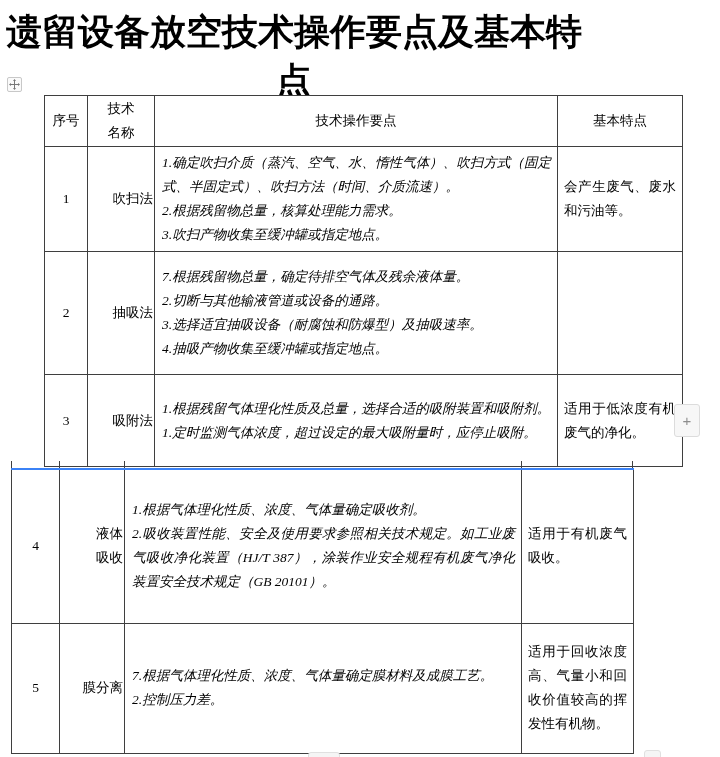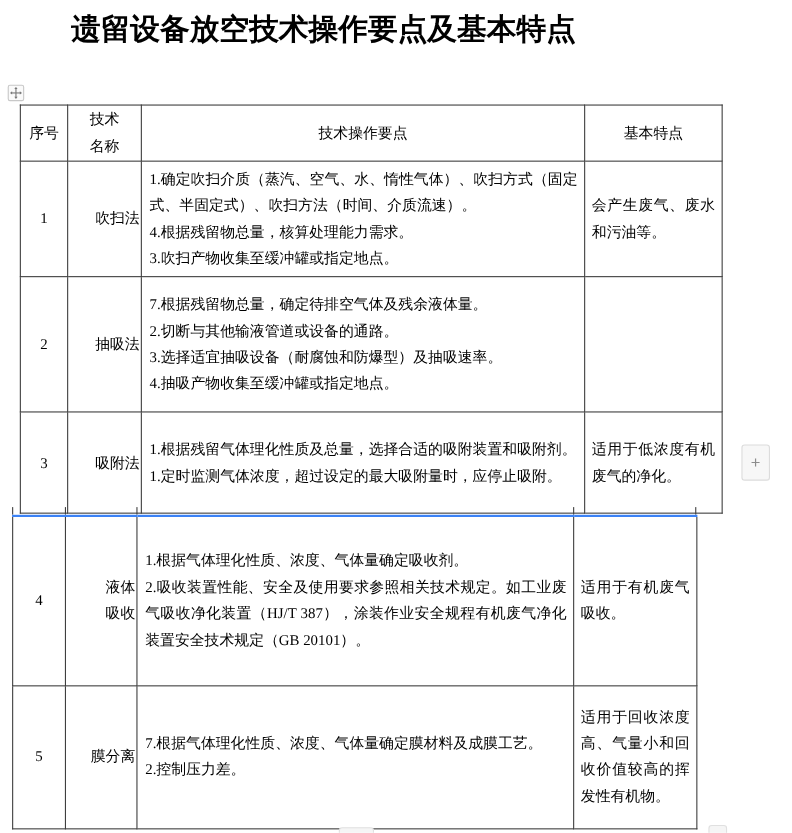--- a/index.html
+++ b/index.html
@@ -4,41 +4,41 @@
 <style>
   html,body{margin:0;padding:0;}
   body{
     width:720px;height:757px;overflow:hidden;position:relative;
     background:#ffffff;color:#000;
     font-family:"Liberation Serif","DejaVu Serif",serif;
   }
   .page{position:absolute;inset:0;}
   .doc-title{
     position:absolute;top:8px;left:0;width:588px;margin:0;
-    text-align:center;font-size:27px;font-weight:bold;letter-spacing:0px;
+    text-align:center;font-size:36px;font-weight:bold;letter-spacing:0px;
     font-family:"Liberation Sans","DejaVu Sans",sans-serif;color:#000;
   }
   .move-handle{
     position:absolute;left:7px;top:77px;width:15px;height:15px;
     background:#fafafa;border:1px solid #c8c8c8;border-radius:2px;
     display:flex;align-items:center;justify-content:center;cursor:move;box-sizing:border-box;
   }
   table{border-collapse:collapse;table-layout:fixed;background:#fff;}
-  .t1{position:absolute;left:18px;top:95px;width:638px;border-radius:27px;}
+  .t1{position:absolute;left:44px;top:95px;width:638px;border-radius:27px;}
   .t2{position:absolute;left:11px;top:468px;width:622px;}
   td,th{
     border:1px solid #3f3f3f;box-sizing:border-box;
     font-size:13.5px;font-weight:normal;vertical-align:middle;
     line-height:24px;color:#000;overflow:hidden;
   }
   .t2 tr:first-child td{border-top:2px solid #3b82f6;}
   .c-no{text-align:center;}
   .c-name{text-align:right;white-space:pre-line;}
   .c-head{text-align:center;white-space:pre-line;}
-  .c-points{padding:4px 6px 4px 7px;text-align:justify;}
+  .c-points{padding:4px 6px 4px 7px;text-align:justify;font-style:italic;}
   .c-points p{margin:0;}
   .c-feat{padding:4px 6px;text-align:justify;margin-top:24px;}
   .plus-btn{
     position:absolute;left:674px;top:404px;width:26px;height:33px;
     background:#f7f7f7;border:1px solid #dcdcdc;border-radius:3px;
     color:#8d8d8d;font-size:15px;line-height:31px;text-align:center;
     padding:0;cursor:pointer;font-family:"Liberation Sans",sans-serif;
   }
   .stub{position:absolute;width:1px;height:7px;background:#3f3f3f;top:461px;}
   .partial-btn{
@@ -82,21 +82,21 @@
       <th class="c-head">技术
 名称</th>
       <th class="c-head">技术操作要点</th>
       <th class="c-head">基本特点</th>
     </tr>
     <tr style="height:97px">
       <td class="c-no">1</td>
       <td class="c-name">吹扫法</td>
       <td class="c-points">
         <p>1.确定吹扫介质（蒸汽、空气、水、惰性气体）、吹扫方式（固定式、半固定式）、吹扫方法（时间、介质流速）。</p>
-        <p>4.根据残留物总量，核算处理能力需求。</p>
+        <p>2.根据残留物总量，核算处理能力需求。</p>
         <p>3.吹扫产物收集至缓冲罐或指定地点。</p>
       </td>
       <td class="c-feat">会产生废气、废水和污油等。</td>
     </tr>
     <tr style="height:123px">
       <td class="c-no">2</td>
       <td class="c-name">抽吸法</td>
       <td class="c-points">
         <p>7.根据残留物总量，确定待排空气体及残余液体量。</p>
         <p>2.切断与其他输液管道或设备的通路。</p>

